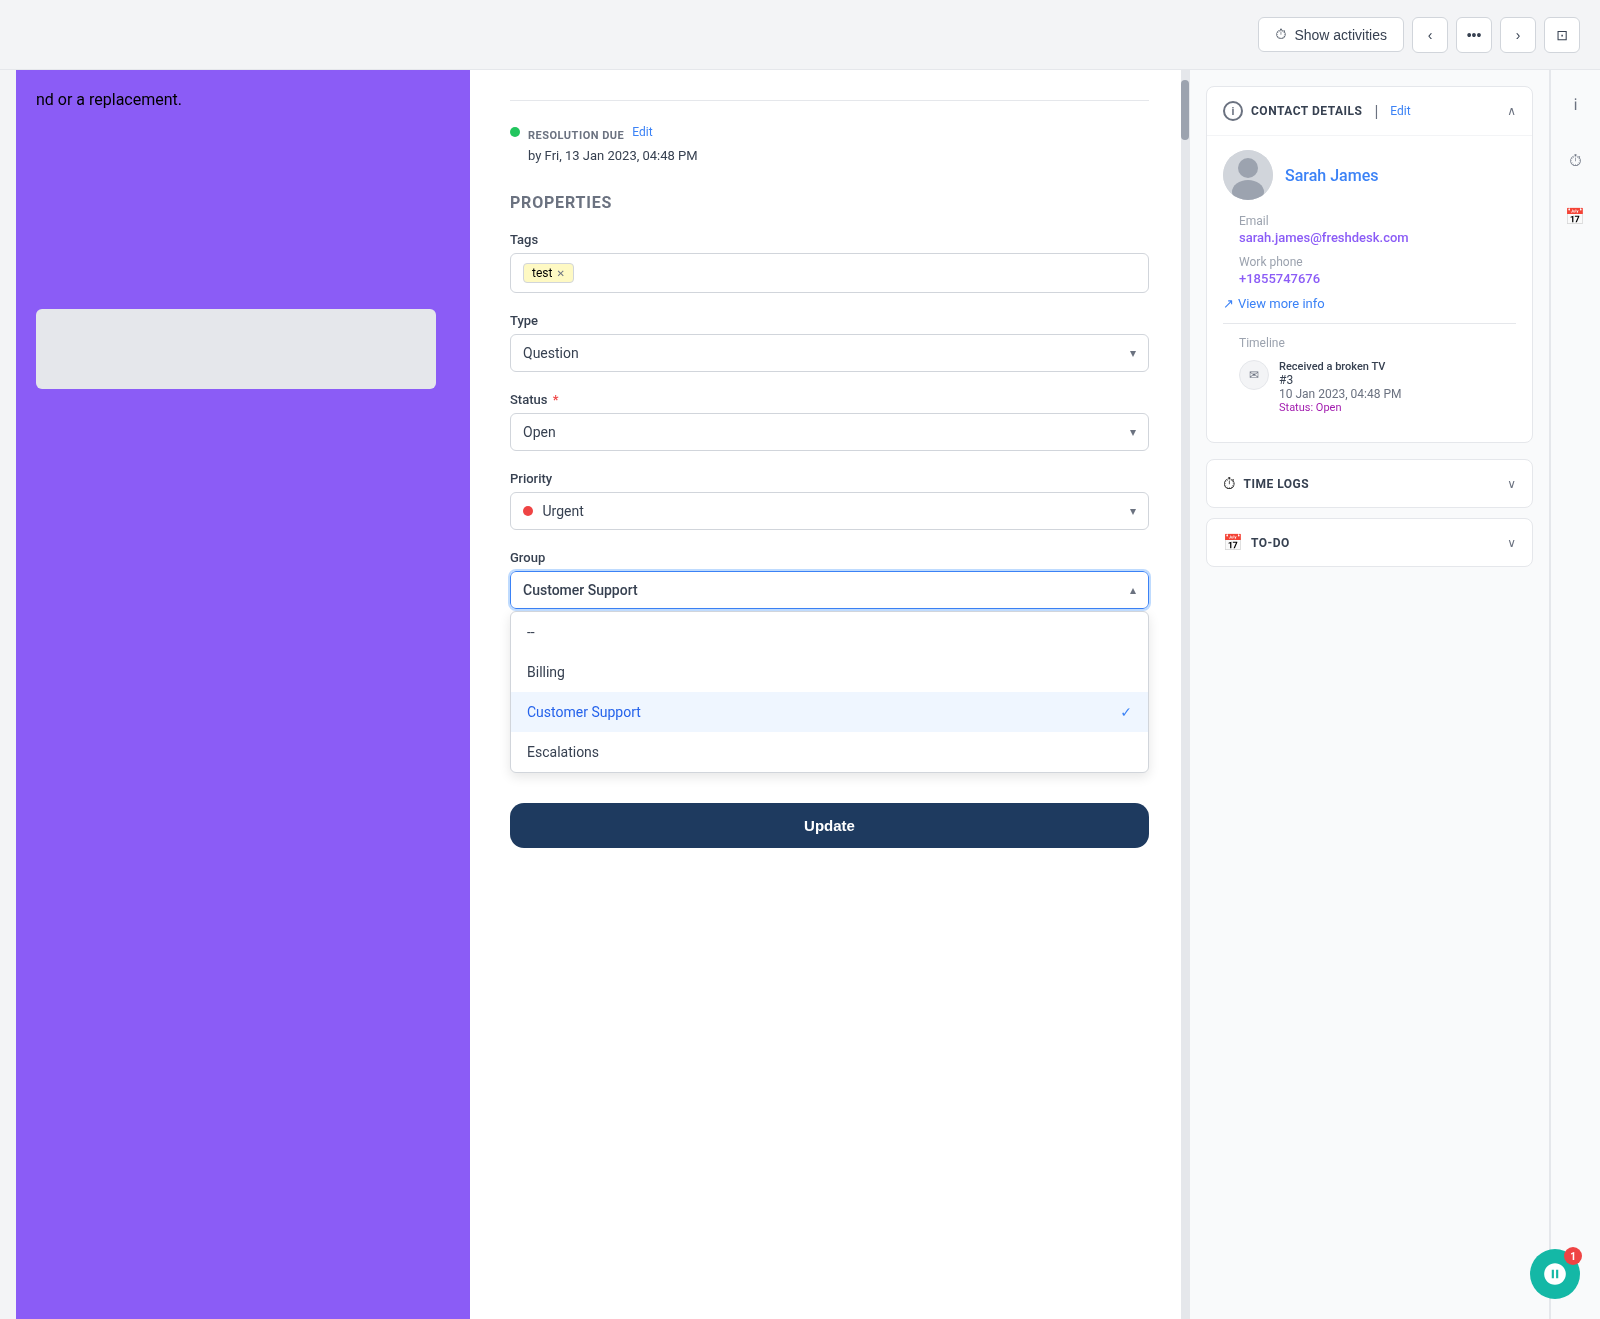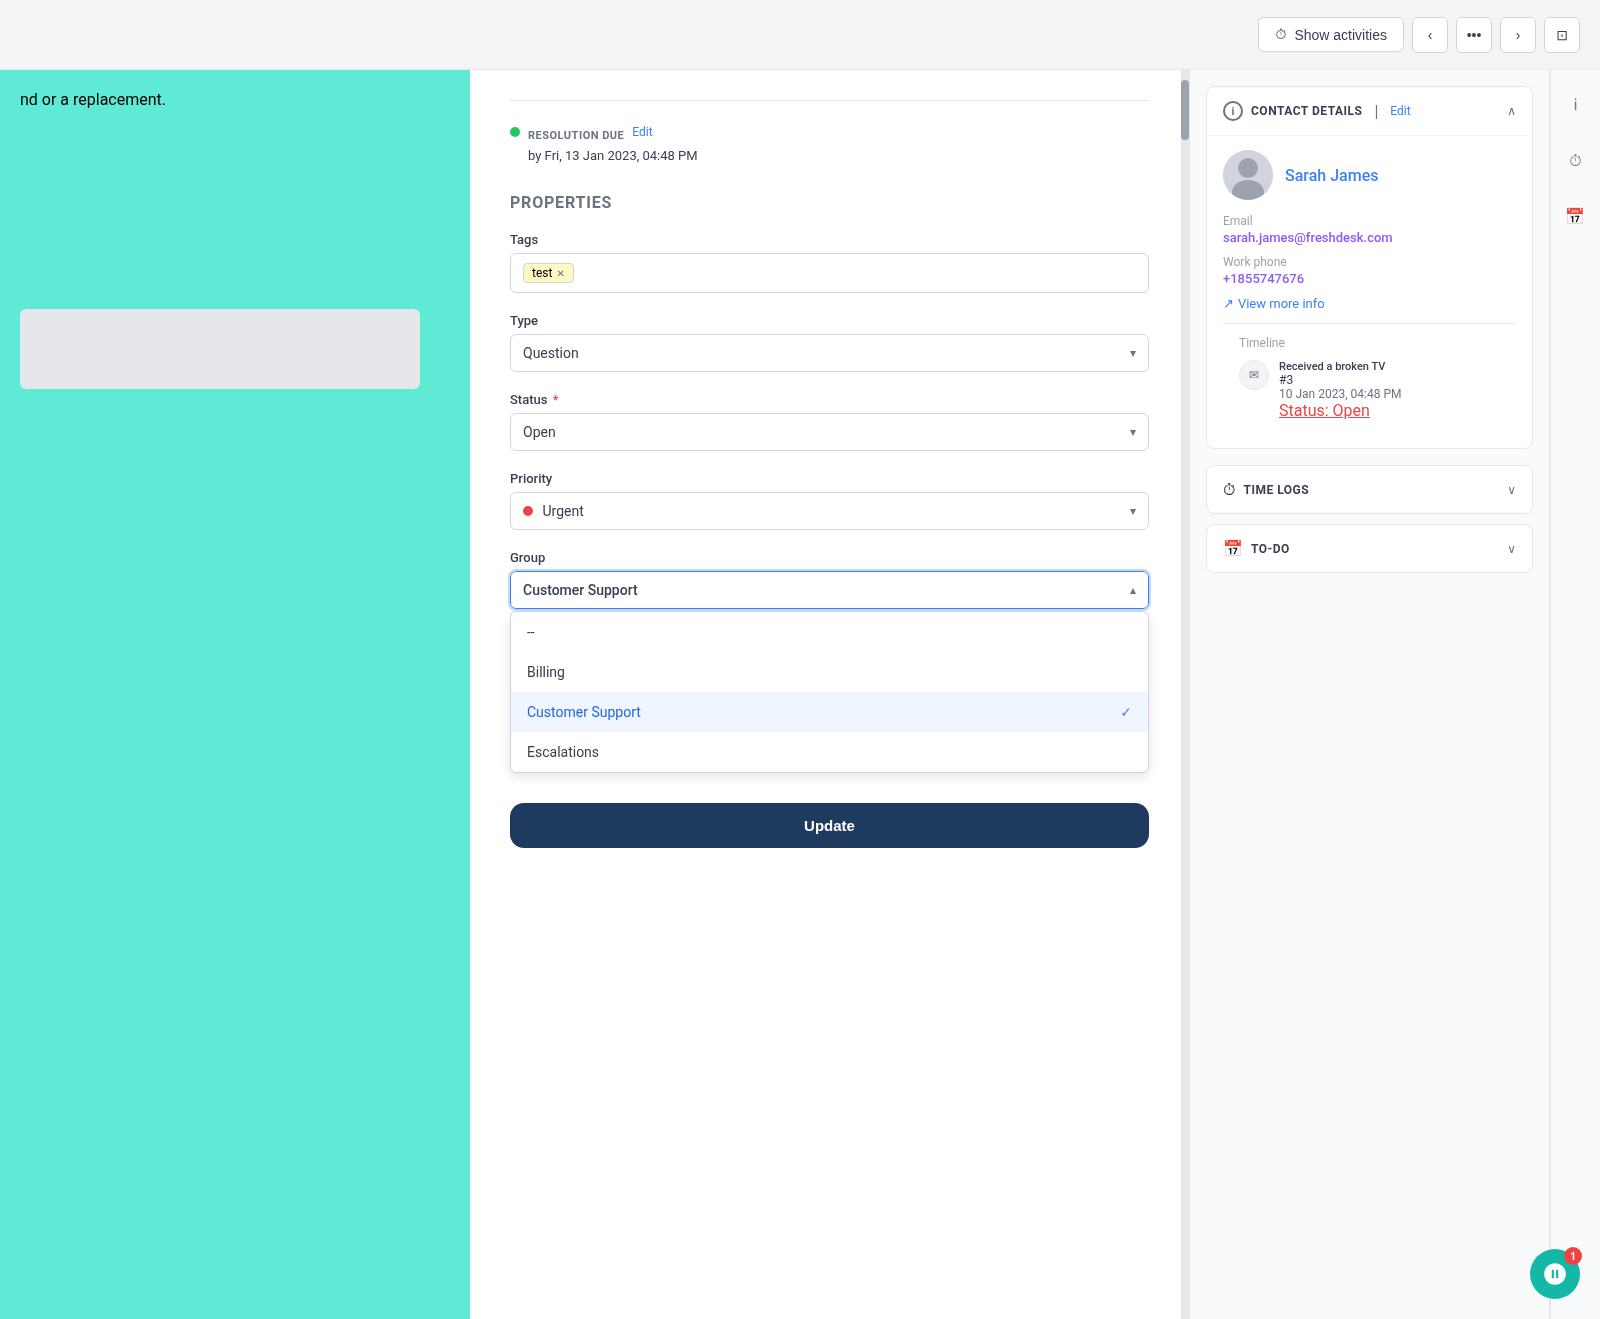--- a/index.html
+++ b/index.html
@@ -357,20 +357,21 @@
 
     .contact-name {
       color: #3b82f6;
       font-size: 16px;
       font-weight: 500;
       cursor: pointer;
     }
 
     .contact-field {
       margin-bottom: 10px;
+      margin-left: 16px;
     }
 
     .contact-field-label {
       font-size: 12px;
       color: #9ca3af;
       margin-bottom: 2px;
     }
 
     .contact-field-value {
       font-size: 13px;
@@ -436,23 +437,22 @@
       font-size: 12px;
       color: #374151;
     }
 
     .timeline-date {
       font-size: 12px;
       color: #6b7280;
     }
 
     .timeline-status {
-      font-size: 16px;
-      color: #ef4444;
-      text-decoration: underline;
+      font-size: 11px;
+      color: #a21caf;
     }
 
     
     .collapsible-section {
       background: #fff;
       border: 1px solid #e5e7eb;
       border-radius: 8px;
       margin: 0 16px 10px;
       overflow: hidden;
     }
@@ -519,24 +519,24 @@
       display: flex;
       align-items: center;
       justify-content: center;
       cursor: pointer;
     }
 
     
     .message-area {
       position: absolute;
       top: 70px;
-      left: 0;
+      left: 16px;
       width: 470px;
       bottom: 0;
-      background: #5eead4;
+      background: #8b5cf6;
       padding: 20px;
     }
 
     .gray-box {
       width: 400px;
       height: 80px;
       background: #e5e7eb;
       border-radius: 6px;
       margin-top: 200px;
     }

